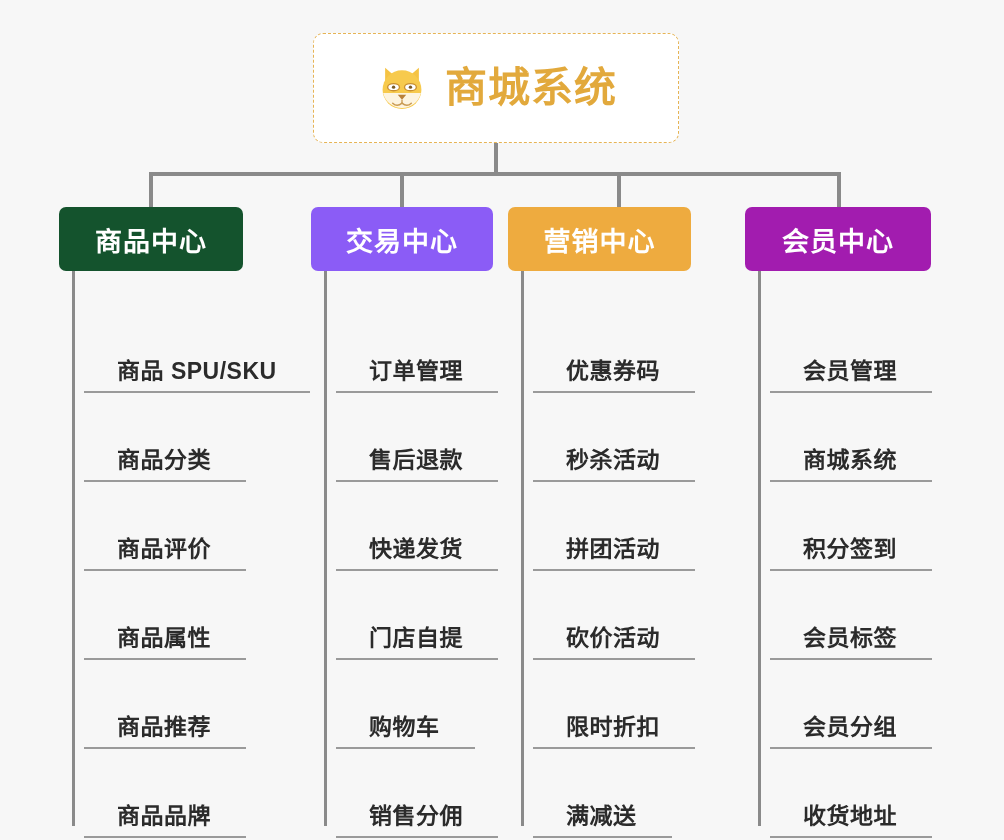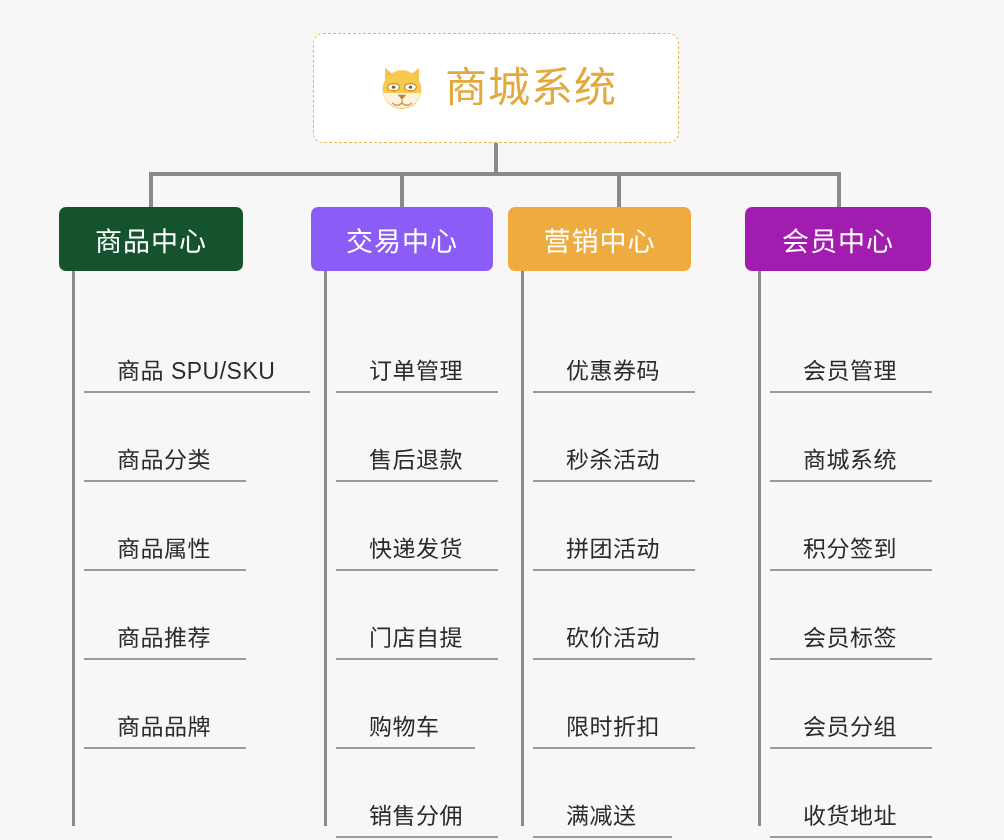--- a/index.html
+++ b/index.html
@@ -13,20 +13,21 @@
     background: #f7f7f7;
     font-family: "Liberation Sans", "DejaVu Sans", sans-serif;
     overflow: hidden;
     position: relative;
   }
 
   #mindmap {
     position: relative;
     width: 1004px;
     height: 840px;
+    font-weight: bold;
   }
 
   
   .root-node {
     position: absolute;
     left: 313px;
     top: 33px;
     width: 366px;
     height: 110px;
     background: #ffffff;
@@ -177,20 +178,24 @@
       <ul class="leaf-list">
         <li class="leaf-item">
           <span class="leaf-label">商品 SPU/SKU</span>
           <div class="leaf-underline" style="background: rgb(154, 154, 154); width: 226px;"></div>
         </li>
         <li class="leaf-item">
           <span class="leaf-label">商品分类</span>
           <div class="leaf-underline" style="background: rgb(154, 154, 154); width: 162px;"></div>
         </li>
         <li class="leaf-item">
+          <span class="leaf-label">商品评价</span>
+          <div class="leaf-underline" style="background: rgb(154, 154, 154); width: 162px;"></div>
+        </li>
+        <li class="leaf-item">
           <span class="leaf-label">商品属性</span>
           <div class="leaf-underline" style="background: rgb(154, 154, 154); width: 162px;"></div>
         </li>
         <li class="leaf-item">
           <span class="leaf-label">商品推荐</span>
           <div class="leaf-underline" style="background: rgb(154, 154, 154); width: 162px;"></div>
         </li>
         <li class="leaf-item">
           <span class="leaf-label">商品品牌</span>
           <div class="leaf-underline" style="background: rgb(154, 154, 154); width: 162px;"></div>

